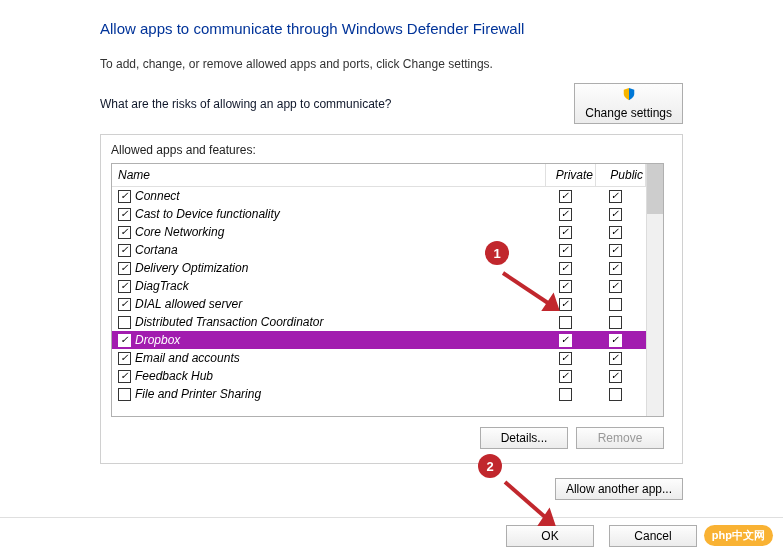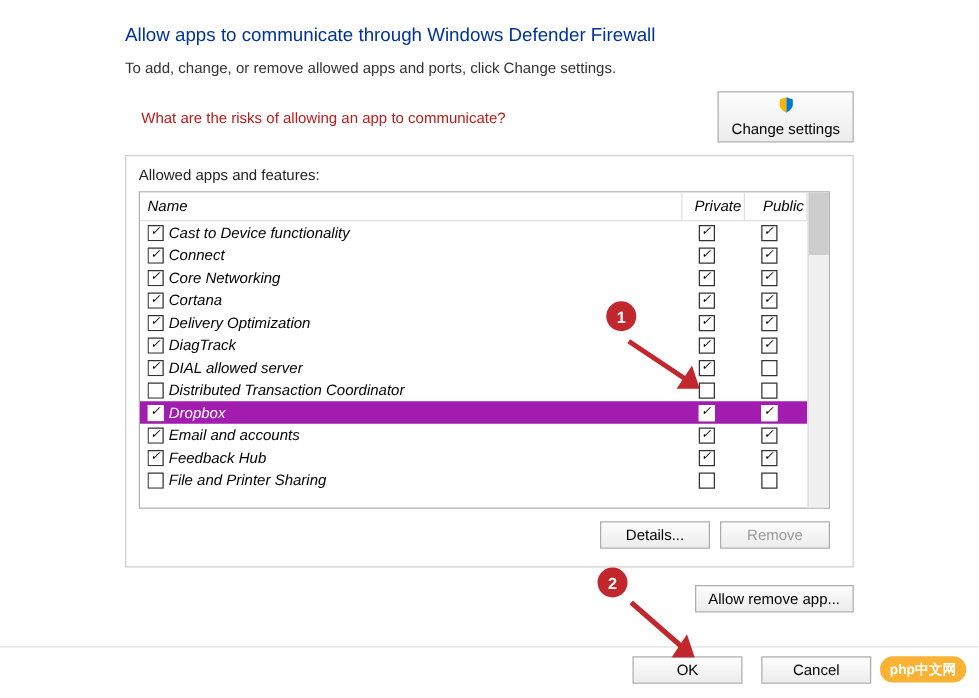--- a/index.html
+++ b/index.html
@@ -1,21 +1,21 @@
 <!DOCTYPE html>
 <html><head>
 <meta charset="utf-8">
 <style>
 * { box-sizing: border-box; margin: 0; padding: 0; }
 body { font-family: "Segoe UI", Tahoma, sans-serif; font-size: 12px; background: #fff; width: 783px; height: 558px; position: relative; overflow: hidden; }
 .content { padding: 20px 100px 0 100px; }
-.title { color: #003399; font-size: 15px; margin-bottom: 10px; }
+.title { color: #003399; font-size: 15px; margin-bottom: 20px; }
 .desc { color: #333; margin-bottom: 12px; }
 .linkrow { display: flex; justify-content: space-between; align-items: center; margin-bottom: 10px; }
-.link { color: #b91c1c; cursor: pointer; margin-left: 13px; }
+.link { color: #0f172a; cursor: pointer; }
 .btn { background: linear-gradient(#fdfdfd,#ececec); border: 1px solid #adadad; padding: 3px 10px; font-size: 12px; font-family: inherit; cursor: pointer; display: inline-flex; align-items: center; gap: 5px; flex-direction: column; }
 .btn:disabled { color: #999; cursor: default; }
 .shield { width: 14px; height: 14px; display: inline-block; }
 .group { border: 1px solid #d0d0d0; padding: 8px 18px 14px 10px; }
 .group-label { margin-bottom: 6px; color: #222; }
 .list-wrap { border: 1px solid #b0b0b0; display: flex; height: 254px; font-style: italic; }
 .list { flex: 1; overflow-y: auto; overflow-x: hidden; }
 .hdr { display: flex; background: #fff; border-bottom: 1px solid #e0e0e0; font-size: 12px; }
 .hdr-name { flex: 1; padding: 4px 6px; border-right: 1px solid #e0e0e0; }
 .hdr-col { width: 50px; text-align: right; padding: 4px 2px; border-right: 1px solid #e0e0e0; }
@@ -65,33 +65,33 @@
       <div class="list">
         <div class="hdr">
           <div class="hdr-name">Name</div>
           <div class="hdr-col">Private</div>
           <div class="hdr-col">Public</div>
         </div>
         <div id="rows">
             <div class="row">
               <div class="cell-name">
                 <span class="cb checked"></span>
+                <span>Connect</span>
+              </div>
+              <div class="cell-col">
+                <span class="cb checked"></span>
+              </div>
+              <div class="cell-col">
+                <span class="cb checked"></span>
+              </div>
+            </div>
+            <div class="row">
+              <div class="cell-name">
+                <span class="cb checked"></span>
                 <span>Cast to Device functionality</span>
-              </div>
-              <div class="cell-col">
-                <span class="cb checked"></span>
-              </div>
-              <div class="cell-col">
-                <span class="cb checked"></span>
-              </div>
-            </div>
-            <div class="row">
-              <div class="cell-name">
-                <span class="cb checked"></span>
-                <span>Connect</span>
               </div>
               <div class="cell-col">
                 <span class="cb checked"></span>
               </div>
               <div class="cell-col">
                 <span class="cb checked"></span>
               </div>
             </div>
             <div class="row">
               <div class="cell-name">
@@ -219,21 +219,21 @@
           <div class="sb-thumb"></div>
         </div>
     </div>
     <div class="row-btns">
       <button class="btn">Details...</button>
       <button class="btn" disabled="">Remove</button>
     </div>
   </div>
 
   <div class="allow-row">
-    <button class="btn">Allow remove app...</button>
+    <button class="btn">Allow another app...</button>
   </div>
 </div>
 
 <div class="hr"></div>
 <div class="bottom-btns">
   <button class="btn">OK</button>
   <button class="btn">Cancel</button>
 </div>
 
 <div class="annot" style="left:485px; top:241px;">

